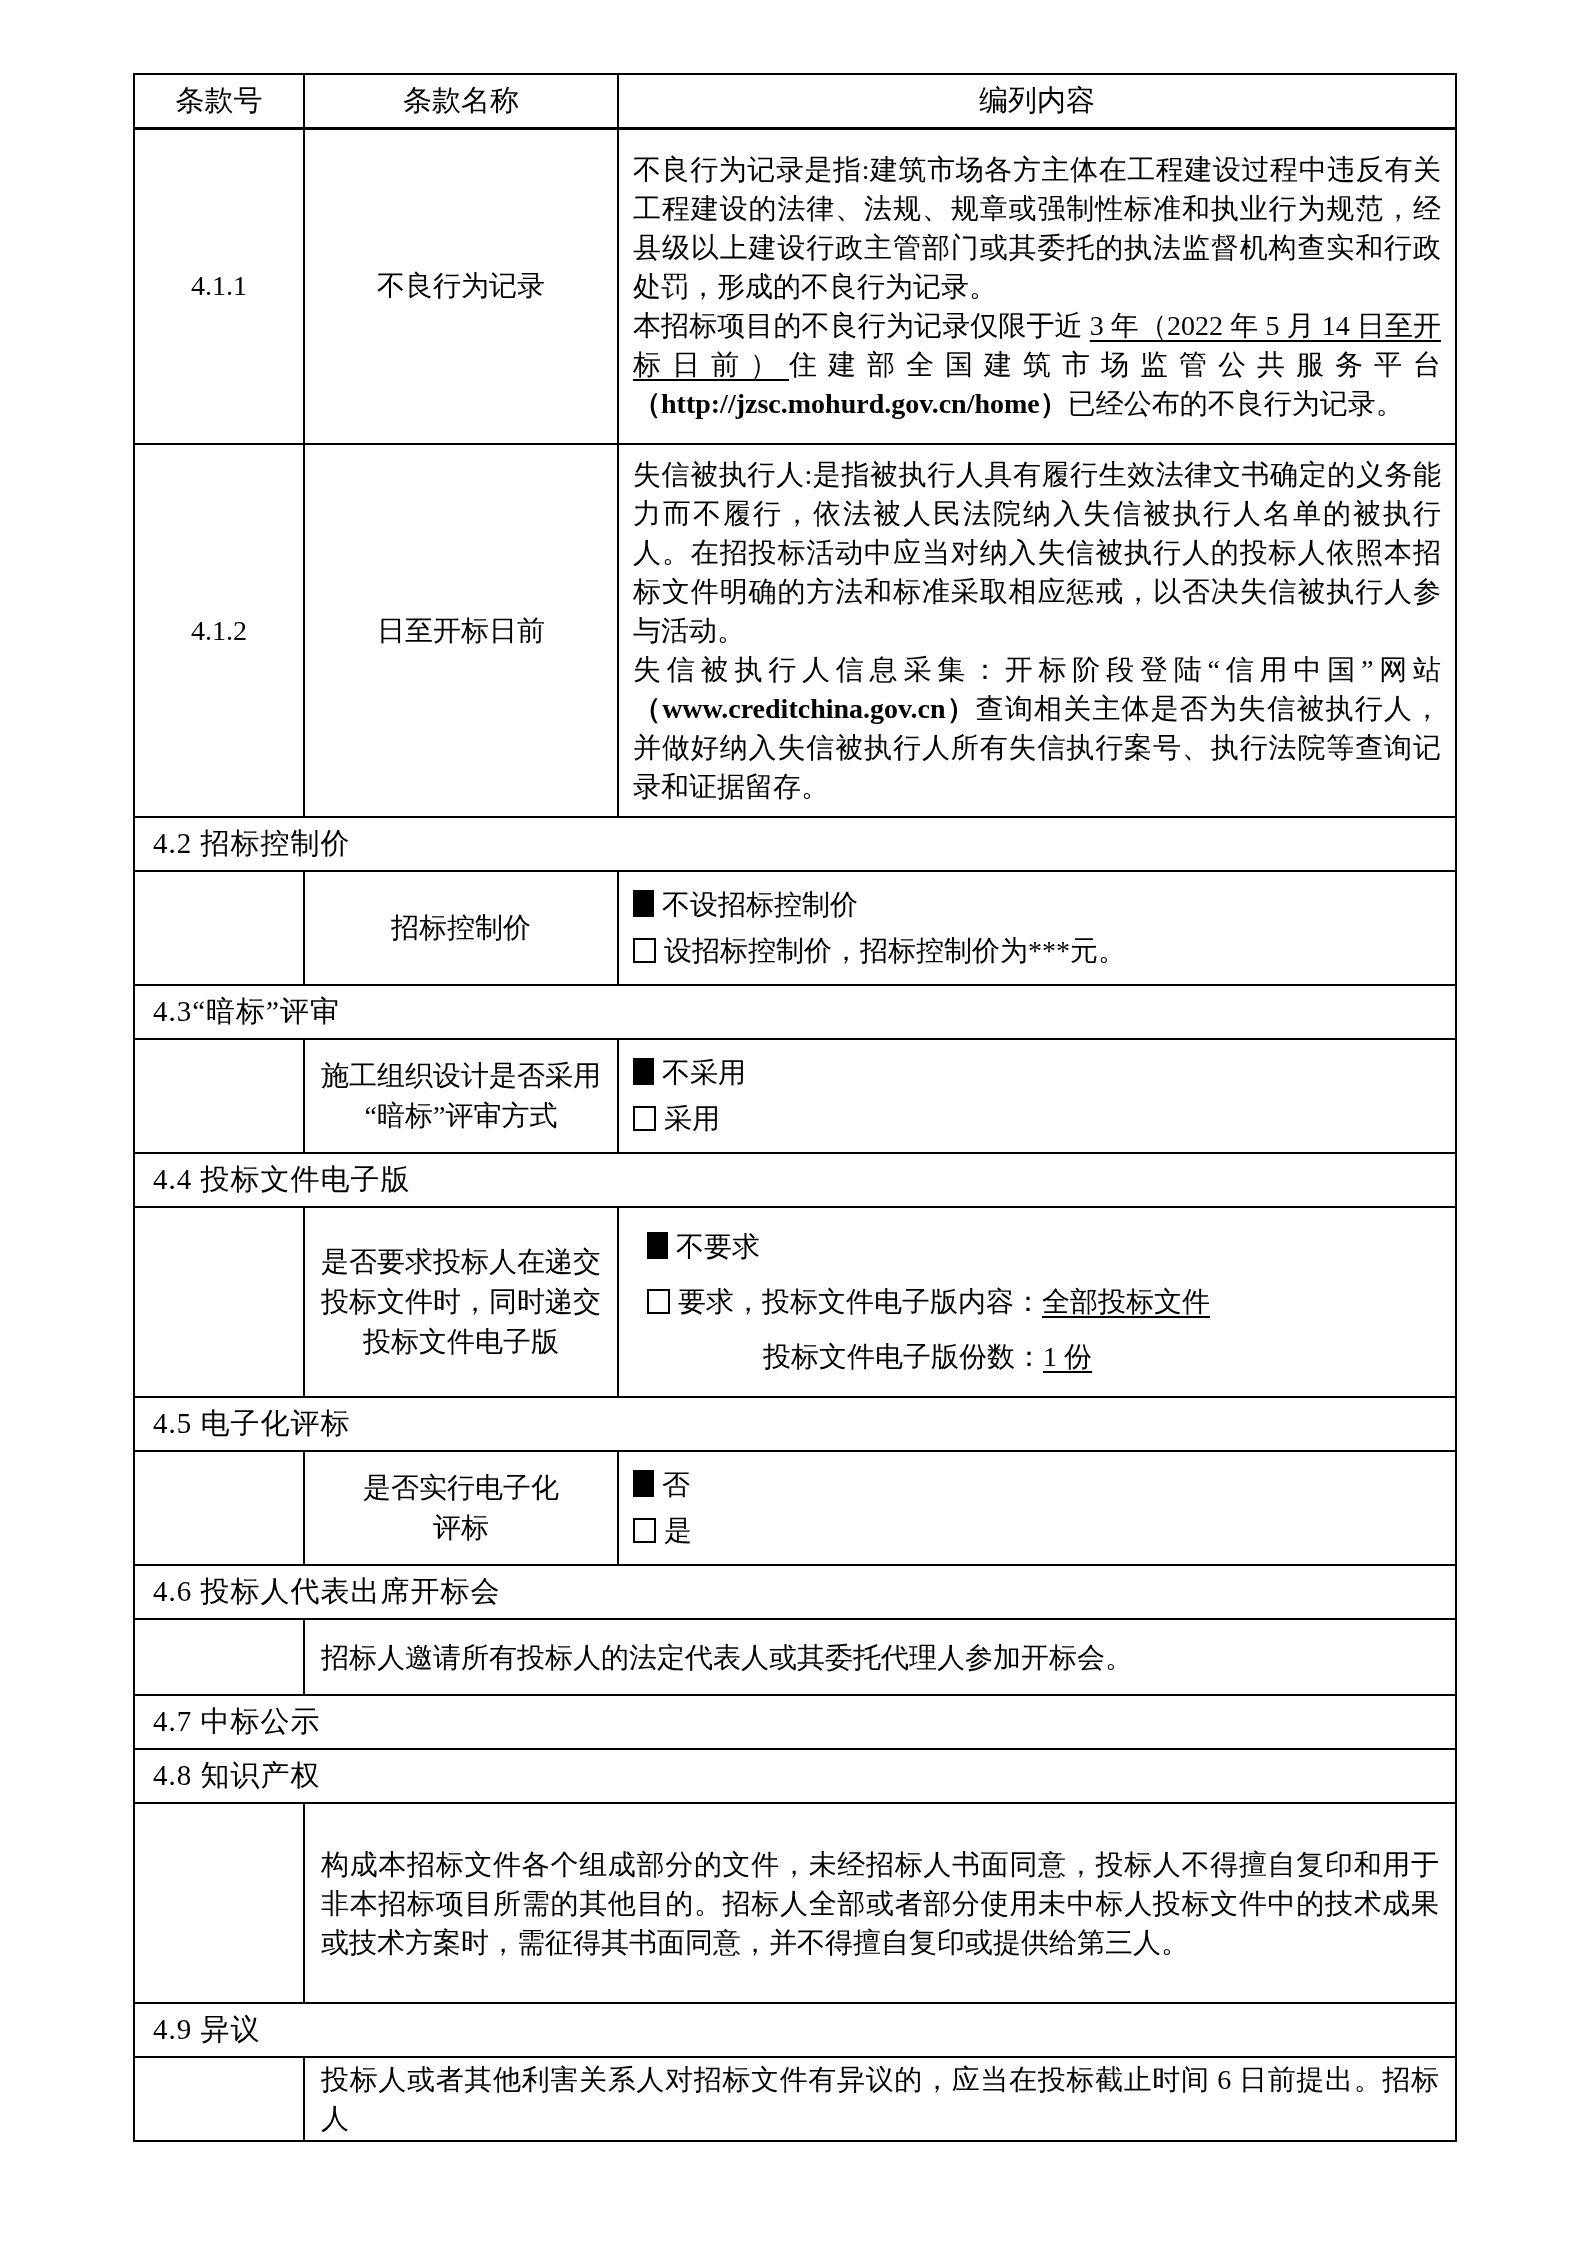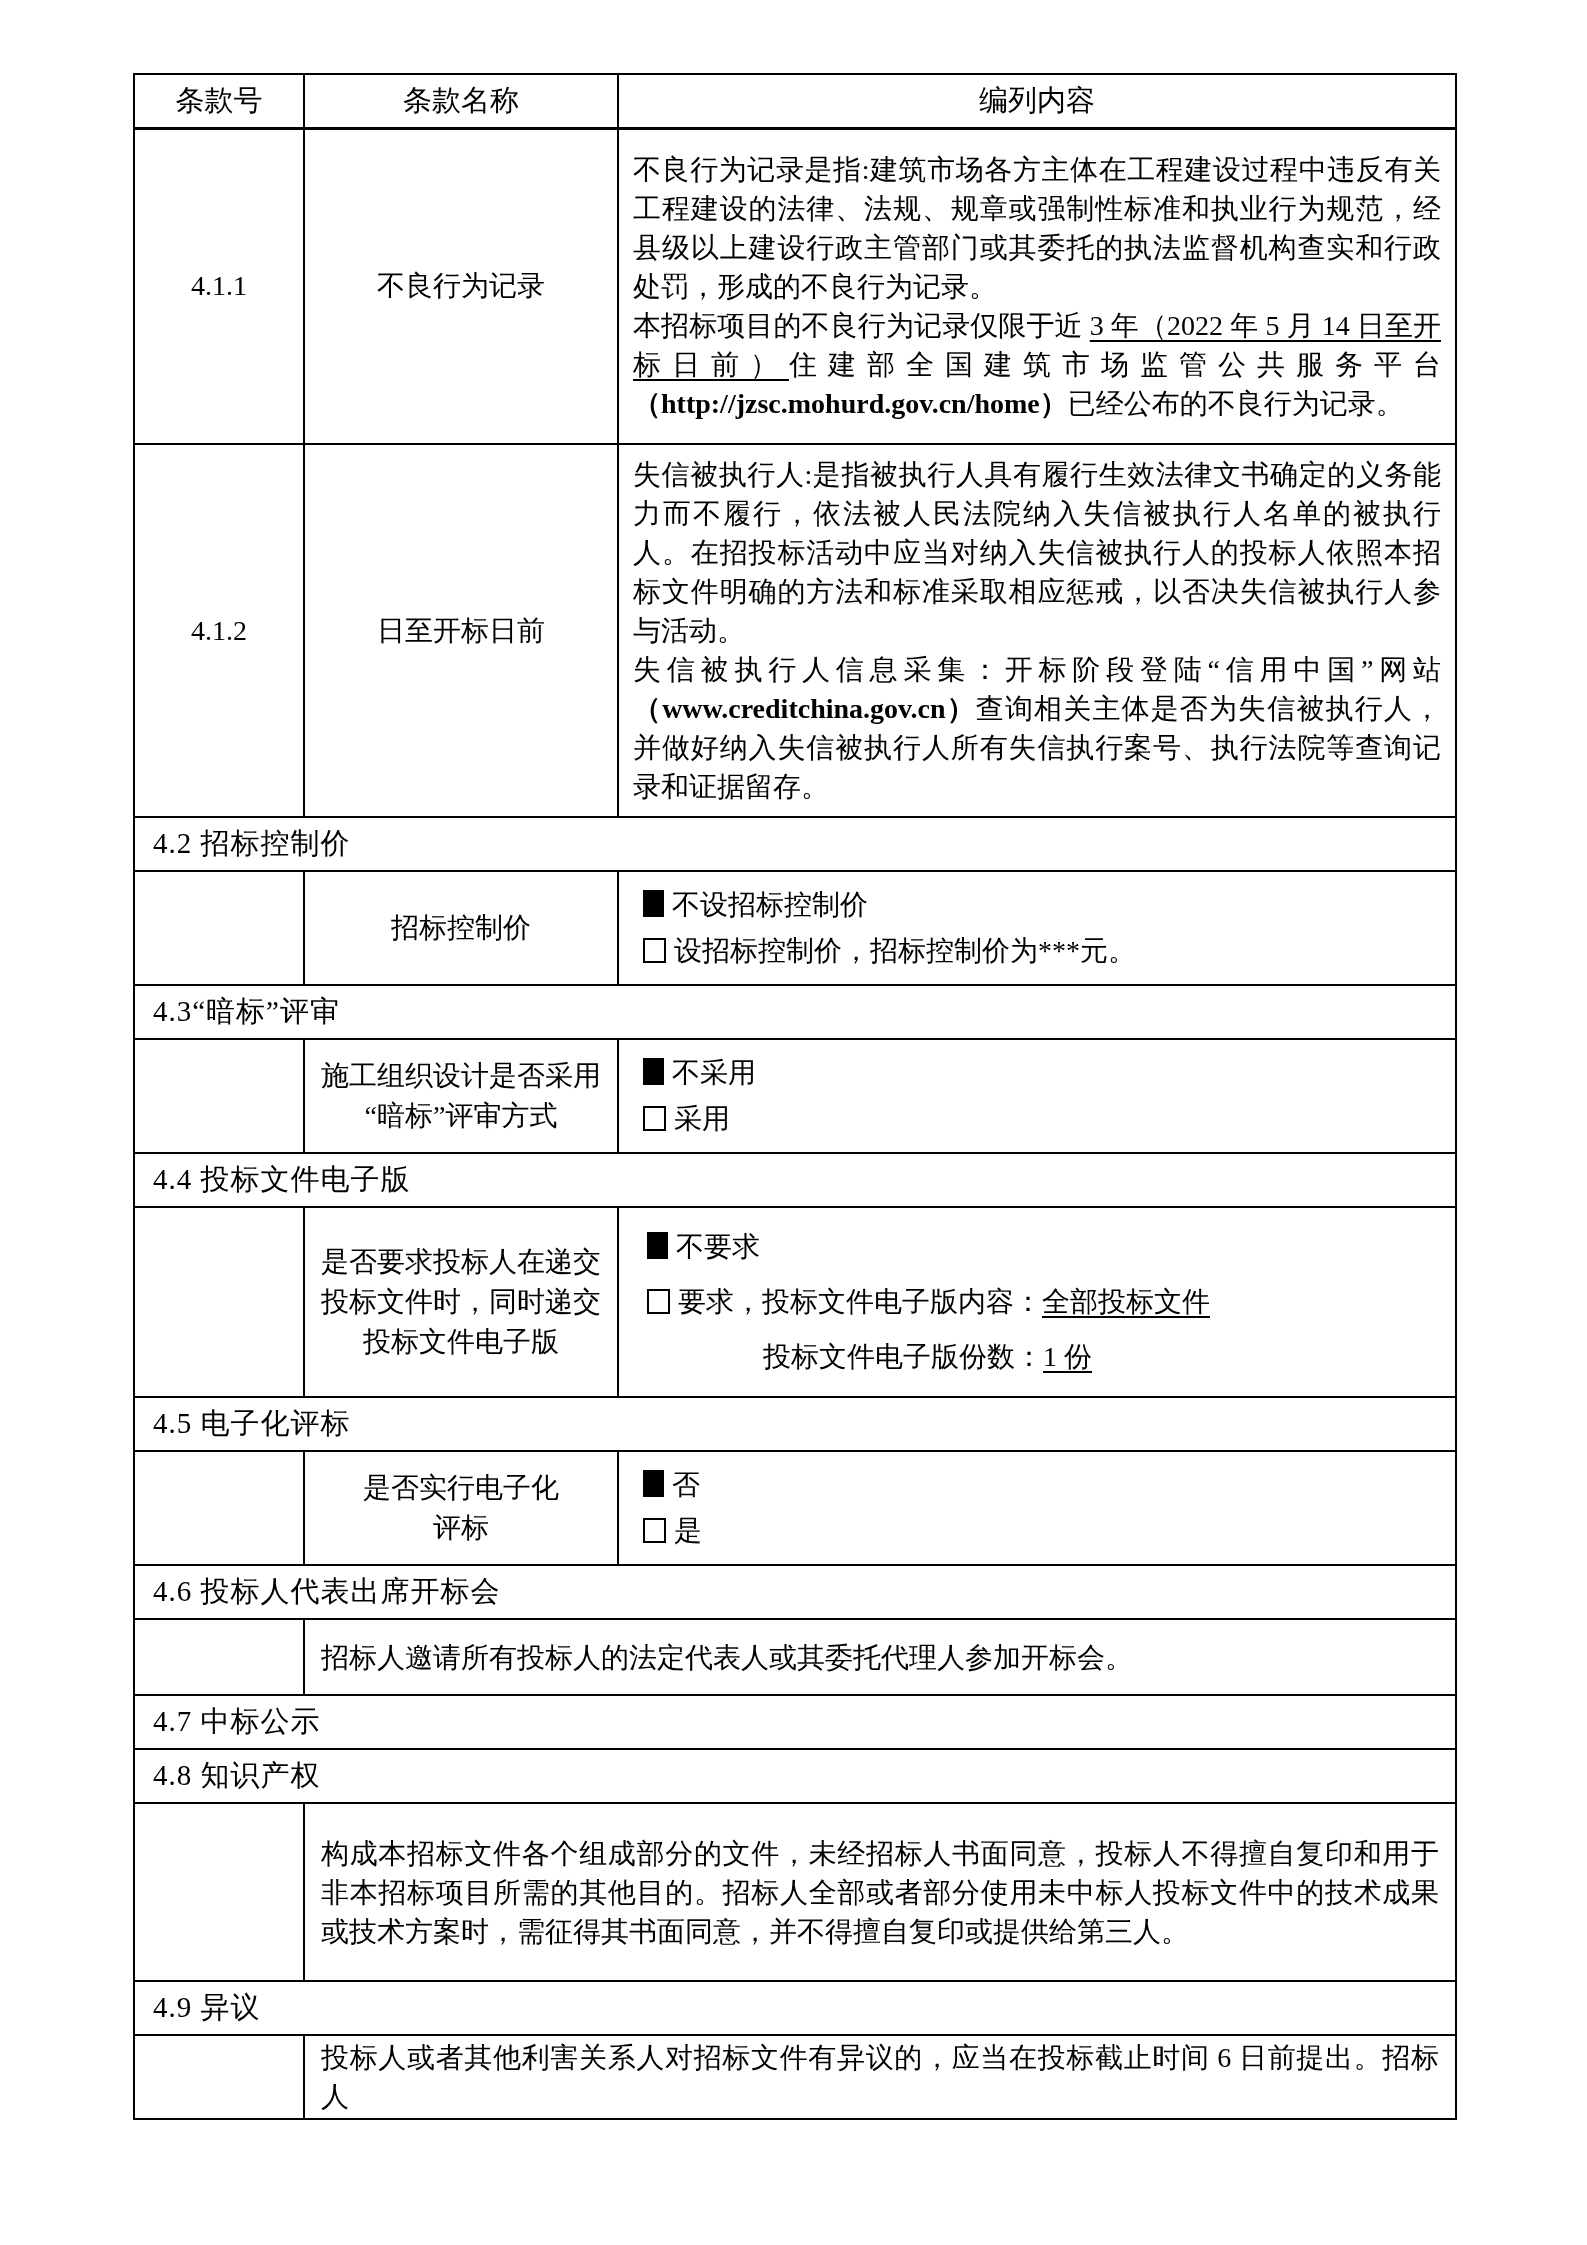--- a/index.html
+++ b/index.html
@@ -44,21 +44,21 @@
 
   .pre-line { white-space: pre-line; line-height: 40px; border-radius: 27px; }
 
   tr.sec td {
     font-size: 29px;
     padding: 6px 18px;
     text-align: left;
     letter-spacing: 1px;
   }
 
-  .opt { line-height: 46px; text-align: left; margin-left: 10px; }
+  .opt { line-height: 46px; text-align: left; }
   .opt-roomy .opt { line-height: 52px; margin: 3px 14px; }
   .opt-indent { padding-left: 116px; }
 
   .cb {
     display: inline-block;
     width: 21px; height: 27px;
     margin-right: 8px;
     vertical-align: -3px;
   }
   .cb-filled { background: #000000; }
@@ -162,21 +162,21 @@
     </td>
   </tr>
 
   <tr class="sec" style="height:50px">
     <td colspan="3">4.7 中标公示</td>
   </tr>
 
   <tr class="sec" style="height:50px">
     <td colspan="3">4.8 知识产权</td>
   </tr>
-  <tr style="height:178px">
+  <tr style="height:200px">
     <td></td>
     <td colspan="2" class="cell-merged">
       <div class="para"><span>构成本招标文件各个组成部分的文件，未经招标人书面同意，投标人不得擅自复印和用于非本招标项目所需的其他目的。招标人全部或者部分使用未中标人投标文件中的技术成果或技术方案时，需征得其书面同意，并不得擅自复印或提供给第三人。</span></div>
     </td>
   </tr>
 
   <tr class="sec" style="height:50px">
     <td colspan="3">4.9 异议</td>
   </tr>
   <tr style="height:46px">

